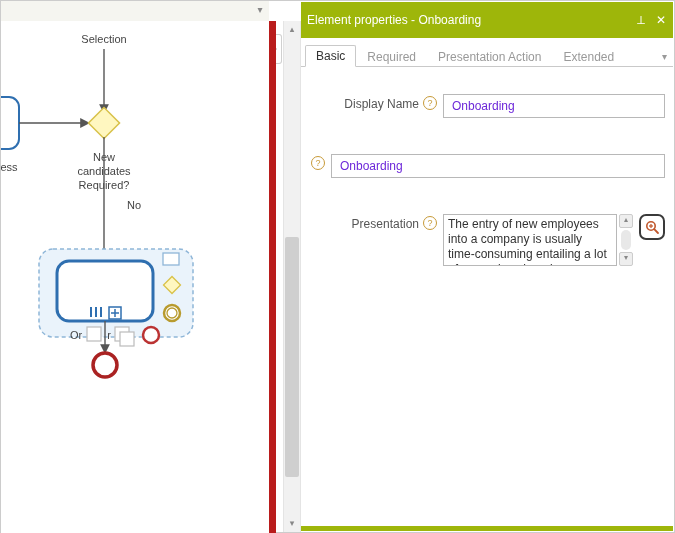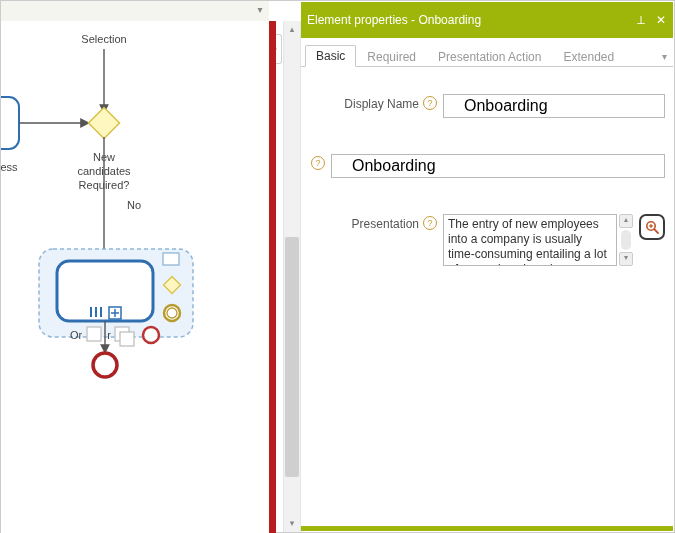--- a/index.html
+++ b/index.html
@@ -240,25 +240,25 @@
     font-size: 9px;
     display: inline-flex;
     align-items: center;
     justify-content: center;
     margin: 2px 6px 0 2px;
     box-sizing: border-box;
   }
   .prop-input {
     flex: 1;
     border: 1px solid #b8b8b8;
-    padding: 2px 20px;
-    font-size: 16px;
+    padding: 2px 8px;
+    font-size: 12px;
     height: 18px;
     font-family: inherit;
-    color: #000000;
+    color: #6d28d9;
     min-width:0;
   }
   .prop-textarea-wrap {
     flex: 1;
     display: flex;
     min-width:0;
   }
   .prop-textarea {
     flex: 1;
     border: 1px solid #b8b8b8;

